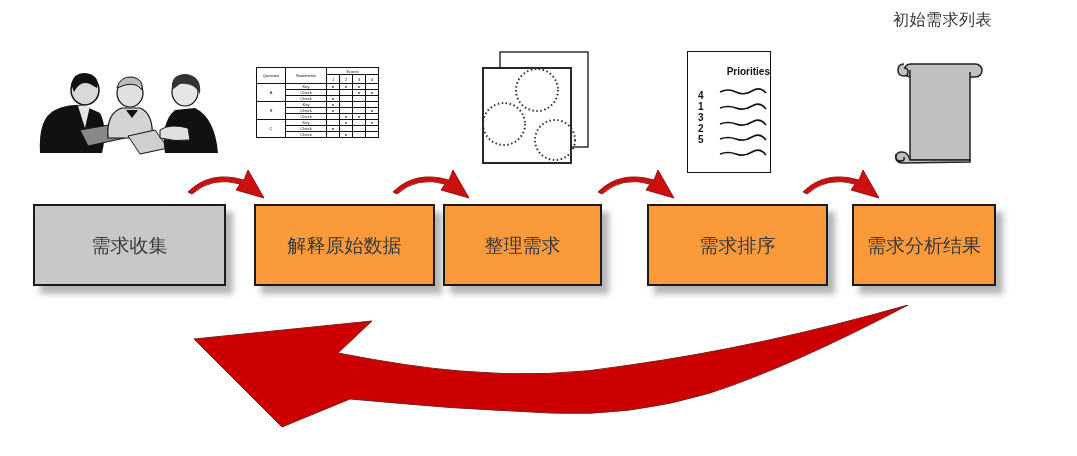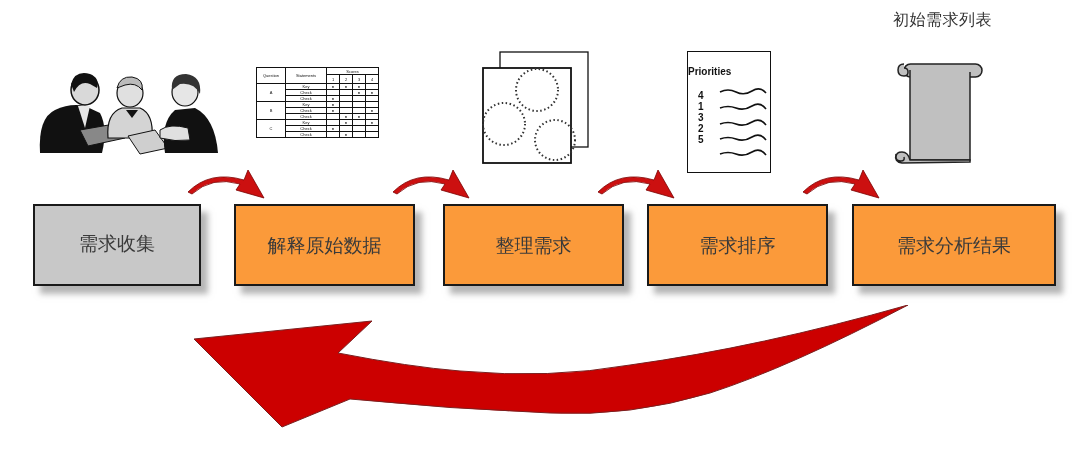--- a/index.html
+++ b/index.html
@@ -45,21 +45,21 @@
       top: 10px;
       font-size: 16px;
       color: #333;
       letter-spacing: 0.5px;
     }
 
     .priorities-title {
       position: absolute;
       left: 0; right: 0;
       top: 14px;
-      text-align: left;
+      text-align: right;
       font-family: "Liberation Sans", "DejaVu Sans", sans-serif;
       font-weight: bold;
       font-size: 10px;
       color: #111;
     }
     .priority-num {
       position: absolute;
       left: 10px;
       font-family: "Liberation Sans", "DejaVu Sans", sans-serif;
       font-weight: bold;
@@ -237,33 +237,33 @@
 <svg class="small-arrow" style="left:391px;top:168px;" width="80" height="32" viewBox="0 0 80 32">
   <path d="M2 24 Q24 2 58 12 L62 2 L78 30 L50 22 L54 16 Q26 8 6 26 Z" fill="#cc1010" stroke="#7a0000" stroke-width="0.8"></path>
 </svg>
 <svg class="small-arrow" style="left:596px;top:168px;" width="80" height="32" viewBox="0 0 80 32">
   <path d="M2 24 Q24 2 58 12 L62 2 L78 30 L50 22 L54 16 Q26 8 6 26 Z" fill="#cc1010" stroke="#7a0000" stroke-width="0.8"></path>
 </svg>
 <svg class="small-arrow" style="left:801px;top:168px;" width="80" height="32" viewBox="0 0 80 32">
   <path d="M2 24 Q24 2 58 12 L62 2 L78 30 L50 22 L54 16 Q26 8 6 26 Z" fill="#cc1010" stroke="#7a0000" stroke-width="0.8"></path>
 </svg>
 
-<div class="step-box gray" style="left:33px;width:168px;font-family:Liberation Mono, monospace;">
+<div class="step-box gray" style="left:33px;width:193px;">
   <span>需求收集</span>
 </div>
-<div class="step-box orange" style="left:234px;width:181px;">
+<div class="step-box orange" style="left:254px;width:181px;">
   <span>解释原始数据</span>
 </div>
-<div class="step-box orange" style="left:443px;width:181px;">
+<div class="step-box orange" style="left:443px;width:159px;">
   <span>整理需求</span>
 </div>
 <div class="step-box orange" style="left:647px;width:181px;">
   <span>需求排序</span>
 </div>
-<div class="step-box orange" style="left:852px;width:204px;">
+<div class="step-box orange" style="left:852px;width:144px;">
   <span>需求分析结果</span>
 </div>
 
 <svg class="abs" style="left:190px;top:305px;" width="730" height="130" viewBox="0 0 730 130">
   <path d="M4 34
            L182 16
            L148 48
            Q220 62 270 66
            Q360 74 440 60
            Q570 42 718 0

